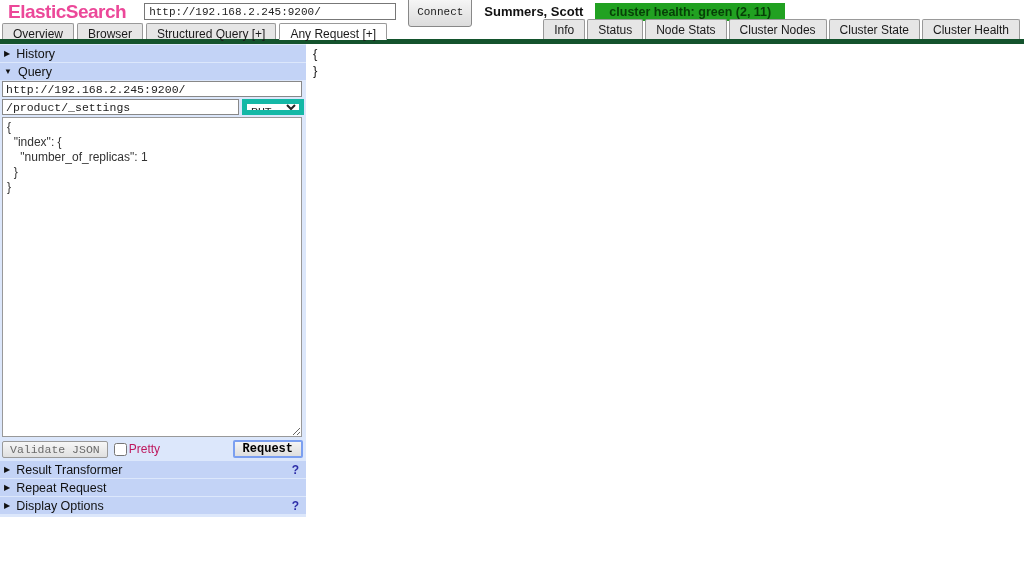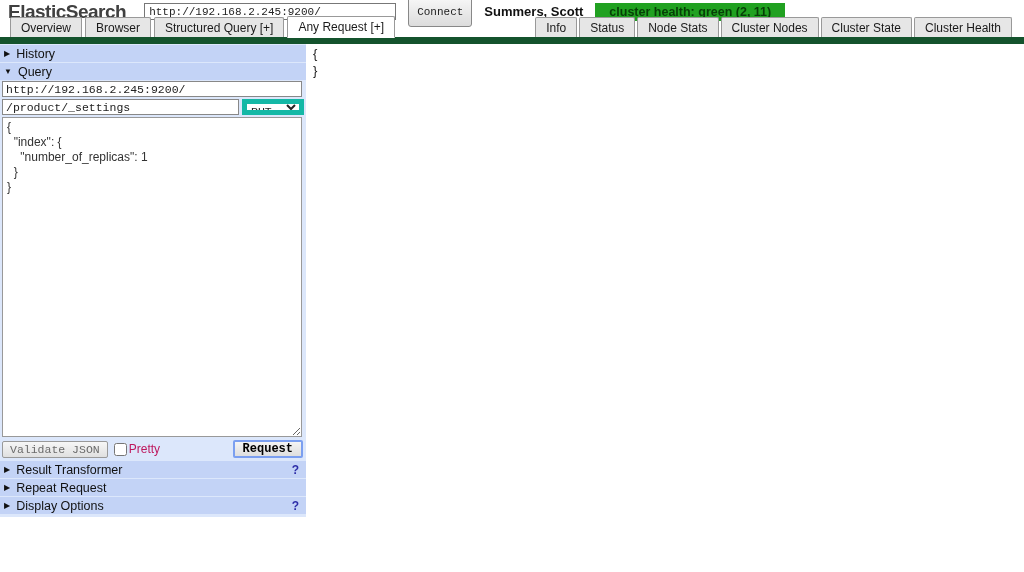--- a/index.html
+++ b/index.html
@@ -1,33 +1,33 @@
 <!DOCTYPE html>
 <html style="--health-bg: #21a121; --health-fg: #073f07; --panel-bg: #dce7fb; --section-bg: #c3d3f6; --bool-purple: #8a2fbe;"><head>
 <meta charset="utf-8">
 <style>
   * { margin:0; padding:0; box-sizing:border-box; }
   html,body { width:1024px; height:572px; overflow:hidden; background:#fff;
     font-family:"Liberation Sans", sans-serif; color:#111; }
 
   
   .topbar { display:flex; align-items:center; height:23px; padding-left:8px; gap:12px; }
-  .logo { font-size:19px; font-weight:bold; letter-spacing:-0.5px; color:#404040; white-space:nowrap; }
+  .logo { font-size:19px; font-weight:bold; letter-spacing:-0.5px; color:#ec4899; white-space:nowrap; }
   .base-url-input { width:252px; height:17px; border:1px solid #777; padding:1px 4px;
     font-family:"Liberation Mono", monospace; font-size:11px; color:#222; margin-left:6px; }
   .connect-btn { height:31px; font-family:"Liberation Mono", monospace; font-size:11px;
     padding:0 8px; border:1px solid #888; border-radius:3px; color:#222;
     background:linear-gradient(#f8f8f8,#dcdcdc); }
   .user-name { font-size:13px; font-weight:bold; white-space:nowrap; }
   .health-badge { font-size:12.5px; font-weight:bold; padding:2px 14px; white-space:nowrap;
     background:var(--health-bg,#21a121); color:var(--health-fg,#073f07); }
 
   
-  .tabbar { display:flex; align-items:flex-end; height:21px; padding:0 10px;
-    border-bottom:7px solid #14532d; }
+  .tabbar { display:flex; height:21px; padding:0 2px;
+    border-bottom:5px solid #14532d; }
   .tab { font-size:12px; padding:3px 10px 2px; background:#e6e6e6; border:1px solid #999;
     border-bottom:none; border-radius:2px 2px 0 0; margin-right:3px; white-space:nowrap;
     color:#1a1a1a; cursor:default; }
   .tab.active { background:#fff; margin-bottom:-1px; border-bottom:1px solid #fff; padding-bottom:3px; }
   .tabs-right { margin-left:auto; display:flex; align-items:flex-end; }
   .tabs-right .tab { margin-right:2px; }
 
   
   .content { display:flex; align-items:flex-start; }
 

